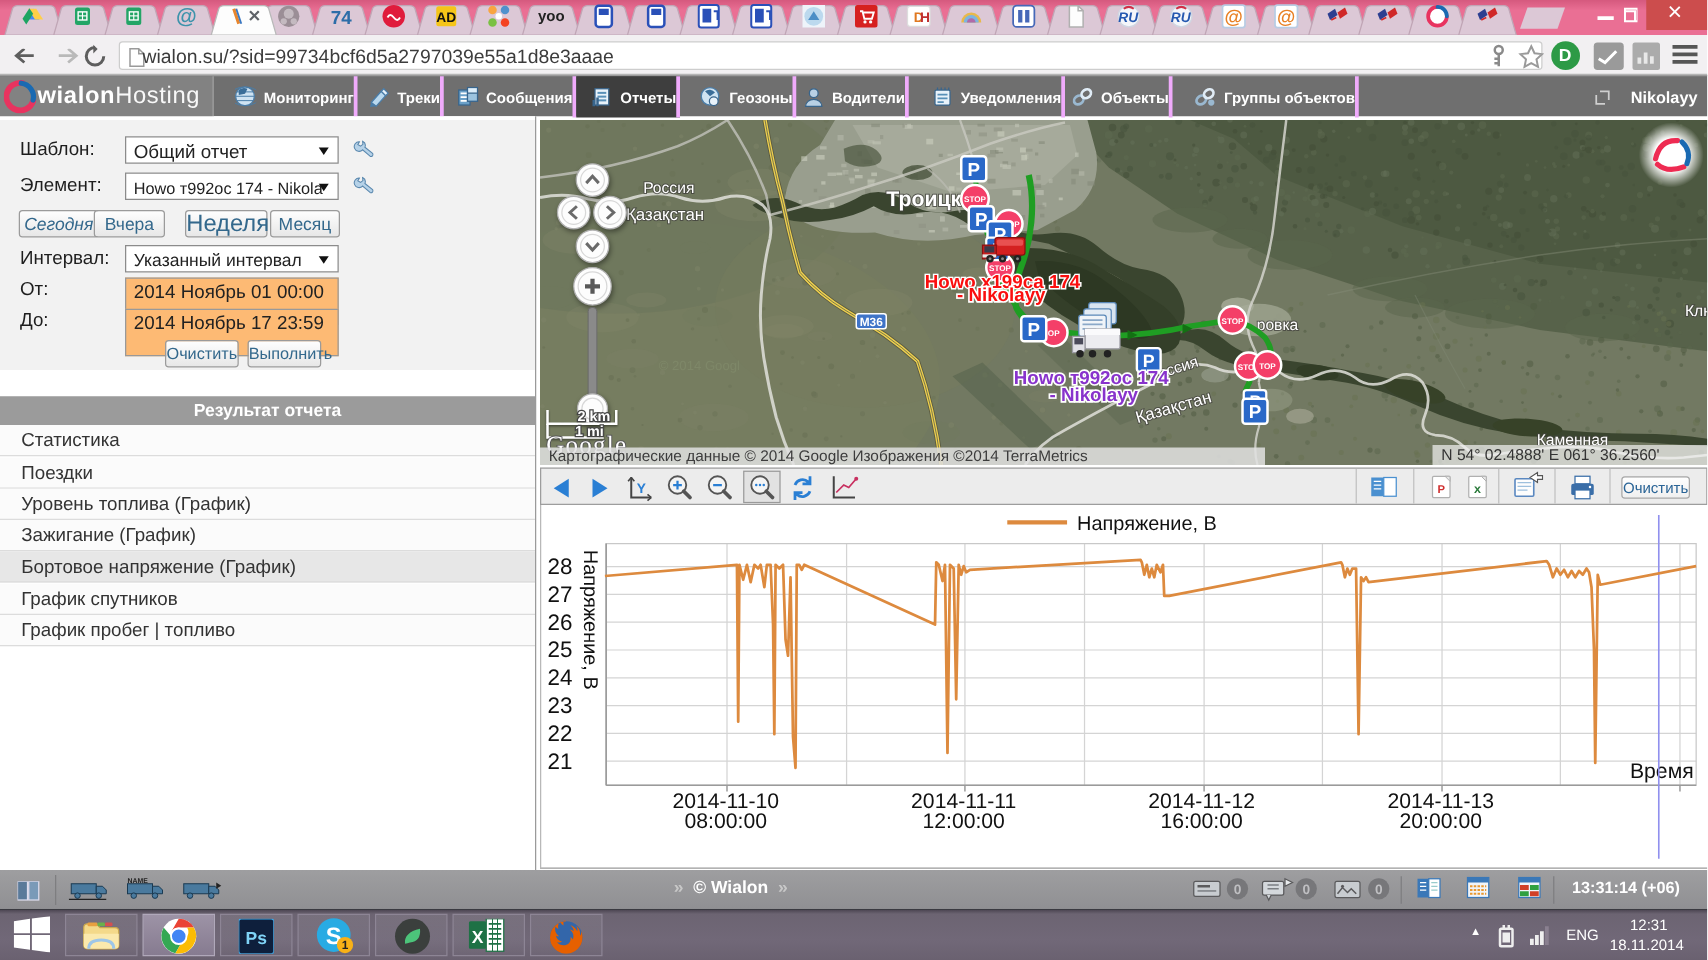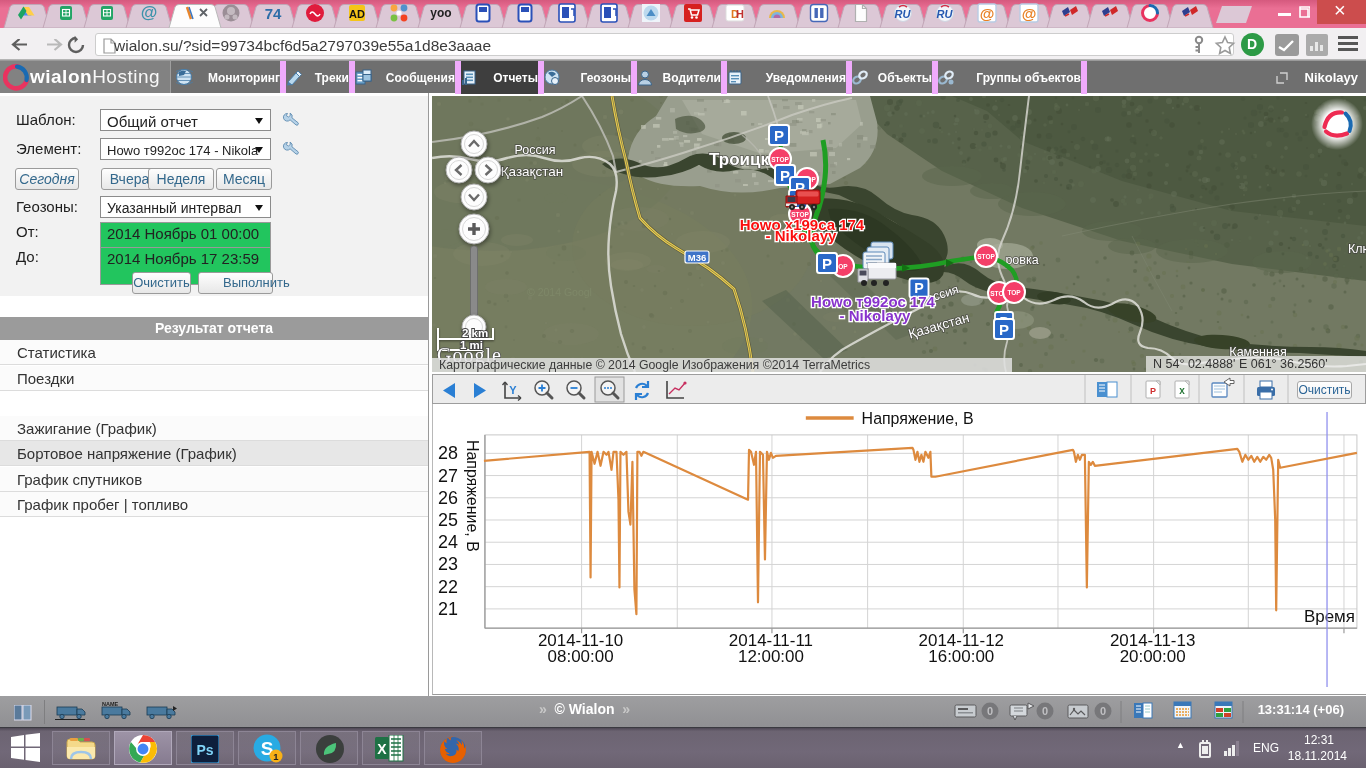--- a/index.html
+++ b/index.html
@@ -14,34 +14,34 @@
   #closebtn:before { content:"×"; position:absolute; left:17px; top:-1px; color:#fff; font-size:20px; }
 
   
   #addrbar { left:0; top:28px; width:1366px; height:32px; background:#f2f0f2; border-bottom:1px solid #b5b5b5; }
   #urlbox { position:absolute; left:95px; top:5px; width:1139px; height:23px; background:#fff; border:1px solid #cdcdcd; border-radius:3px; }
   #urltext { position:absolute; left:18px; top:3px; font-size:15.5px; color:#3c3c3c; white-space:nowrap; }
 
   
   #wnav { left:0; top:60px; width:1366px; height:33px; background:#6f6f6f; border-top:1px solid #9a9a9a; }
   #wlogo { position:absolute; left:0; top:0; width:171px; height:33px; background:#828282; border-right:1px solid #9f9f9f; }
-  .navitem { position:absolute; top:0; height:33px; border-right:6px solid #f0abfc; color:#fff; font-size:12px; font-weight:bold; white-space:nowrap; display:flex; align-items:center; justify-content:space-between; }
+  .navitem { position:absolute; top:0; height:33px; border-right:3px solid #f0abfc; color:#fff; font-size:12px; font-weight:bold; white-space:nowrap; display:flex; align-items:center; justify-content:flex-end; }
   .navitem span.lbl { margin-left:6px; }
   .navitem.active { background:#3e3e3e; }
   #nikolayy { position:absolute; right:8px; top:9px; color:#fff; font-weight:bold; font-size:13px; }
 
   
   #sidebar { left:0; top:93px; width:429px; height:603px; background:#fff; border-right:1px solid #9a9a9a; }
   #sbform { position:absolute; left:0; top:3px; width:428px; height:200px; background:#f2f2f2; }
   .sblabel { position:absolute; left:16px; font-size:15px; color:#1e1e1e; }
   .sbselect { position:absolute; left:100px; width:171px; height:22px; background:#fff; border:1px solid #8b8b8b; font-size:15px; color:#222;padding-left:15px; }
   .sbselect span { position:absolute; left:6px; top:3px; white-space:nowrap; }
   .sbselect { overflow:hidden; }
   .sbselect i { position:absolute; right:7px; top:8px; width:0; height:0; border-left:4px solid transparent; border-right:4px solid transparent; border-top:6px solid #111; }
-  .sbinput { position:absolute; left:100px; width:171px; height:38px; background:#22c55e; border:1px solid #999; font-size:15px; color:#222; }
+  .sbinput { position:absolute; left:100px; width:171px; height:38px; background:#fdba74; border:1px solid #999; font-size:15px; color:#222; }
   .sbinput span { position:absolute; left:6px; top:2px; white-space:nowrap; }
   .btn { position:absolute; height:22px; background:linear-gradient(#fefefe,#e7e7e7); border:1px solid #9b9b9b; border-radius:3px; color:#33688c; font-size:15px; text-align:center; }
   .wrench { position:absolute; width:17px; height:16px; }
   #hdr1 { position:absolute; left:0; top:200px; width:428px; height:21px; background:linear-gradient(#dedede,#c3c3c3); border-top:1px solid #aaa; border-bottom:1px solid #fff; text-align:center; font-size:14px; font-weight:bold; color:#222; line-height:21px; }
   #hdr2 { position:absolute; left:0; top:224px; width:428px; height:23px; background:#9b9b9b; text-align:center; font-size:14px; font-weight:bold; color:#fff; line-height:23px; }
   .lrow { position:absolute; left:0; width:428px; height:25px; background:#fbfbfb; border-bottom:1px solid #dcdcdc; font-size:15px; color:#333; }
   .lrow span { position:absolute; left:17px; top:4px; }
   .lrow.sel { background:#e7e7e7; }
 
   
@@ -381,45 +381,48 @@
         </svg>
       <div class="sblabel" style="top:44px;">Элемент:</div>
       <div class="sbselect" style="top:42px;font-size:13px;">
           <span style="top:4px;">Howo т992ос 174 - Nikola</span>
           <i></i>
         </div>
       <svg class="wrench" style="left:282px;top:44px;" viewBox="0 0 20 18">
           <path d="M6.5 2.5 a4.5 4.5 0 1 0 3 7.5 l7 6 a1.8 1.8 0 0 0 2.4 -2.6 l-7.2 -5.8 a4.5 4.5 0 0 0 -2.2 -5.6 l0.3 2.8 -2.2 1.8 -2.6 -1.6 z" fill="#b6d2e8" stroke="#5a88ae" stroke-width="1"></path>
         </svg>
       <div class="btn" style="left:15px;top:72px;width:64px;line-height:21px;font-size:14px;font-style:italic;">Сегодня</div>
-      <div class="btn" style="left:101px;top:72px;width:57px;line-height:21px;font-size:14px;">Вчера</div>
-      <div class="btn" style="left:148px;top:72px;width:66px;line-height:21px;font-size:14px;">Неделя</div>
+      <div class="btn" style="left:75px;top:72px;width:57px;line-height:21px;font-size:14px;">Вчера</div>
+      <div class="btn" style="left:148px;top:72px;width:66px;line-height:21px;font-size:19px;">Неделя</div>
       <div class="btn" style="left:216px;top:72px;width:56px;line-height:21px;font-size:14px;">Месяц</div>
-      <div class="sblabel" style="top:102px;">Геозоны:</div>
+      <div class="sblabel" style="top:102px;">Интервал:</div>
       <div class="sbselect" style="top:100px;font-size:14px;">
           <span>Указанный интервал</span>
           <i></i>
         </div>
       <div class="sblabel" style="top:127px;">От:</div>
       <div class="sbinput" style="top:126px;">
           <span>2014 Ноябрь 01 00:00</span>
         </div>
       <div class="sblabel" style="top:152px;">До:</div>
       <div class="sbinput" style="top:151px;">
           <span>2014 Ноябрь 17 23:59</span>
         </div>
       <div class="btn" style="left:132px;top:176px;width:59px;line-height:20px;font-size:13px;">Очистить</div>
-      <div class="btn" style="left:198px;top:176px;width:75px;line-height:20px;font-size:13px;padding-left:24px;">Выполнить</div>
+      <div class="btn" style="left:198px;top:176px;width:59px;line-height:20px;font-size:13px;">Выполнить</div>
     </div>
     <div id="hdr2">Результат отчета</div>
     <div class="lrow" style="top:247px;">
         <span>Статистика</span>
       </div>
     <div class="lrow" style="top:273px;">
         <span>Поездки</span>
+      </div>
+    <div class="lrow" style="top:298px;">
+        <span>Уровень топлива (График)</span>
       </div>
     <div class="lrow" style="top:323px;">
         <span>Зажигание (График)</span>
       </div>
     <div class="lrow sel" style="top:348px;">
         <span>Бортовое напряжение (График)</span>
       </div>
     <div class="lrow" style="top:374px;">
         <span>График спутников</span>
       </div>

